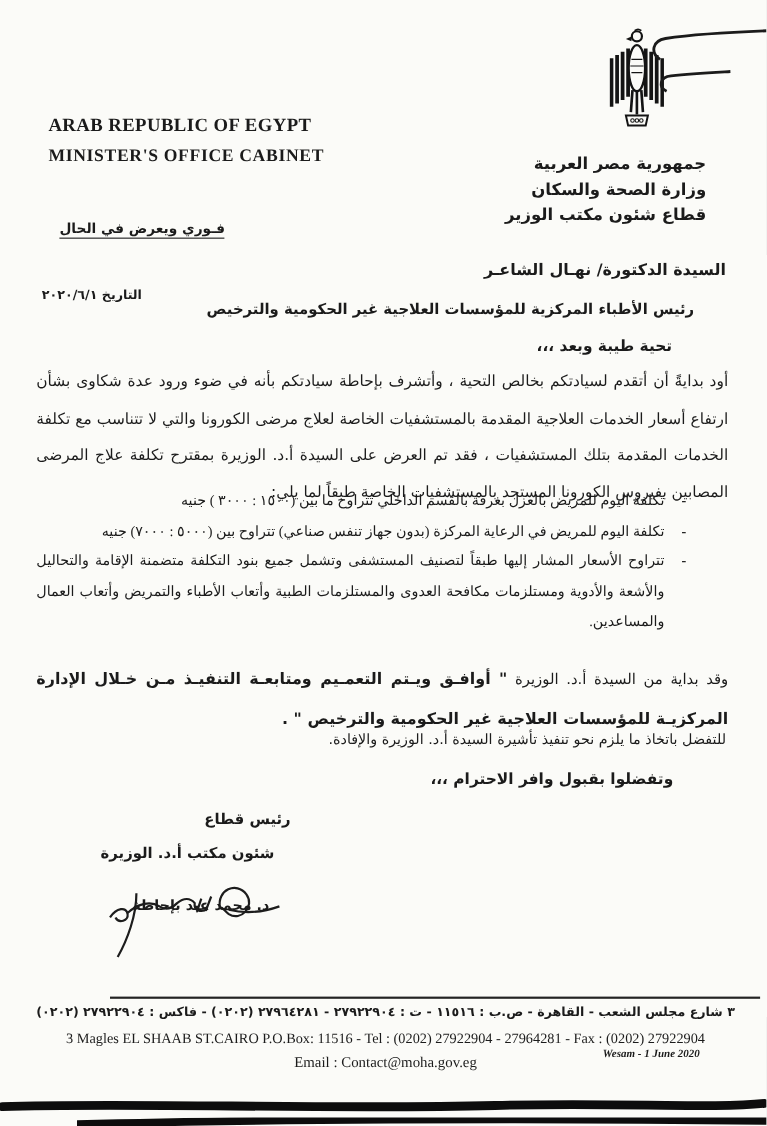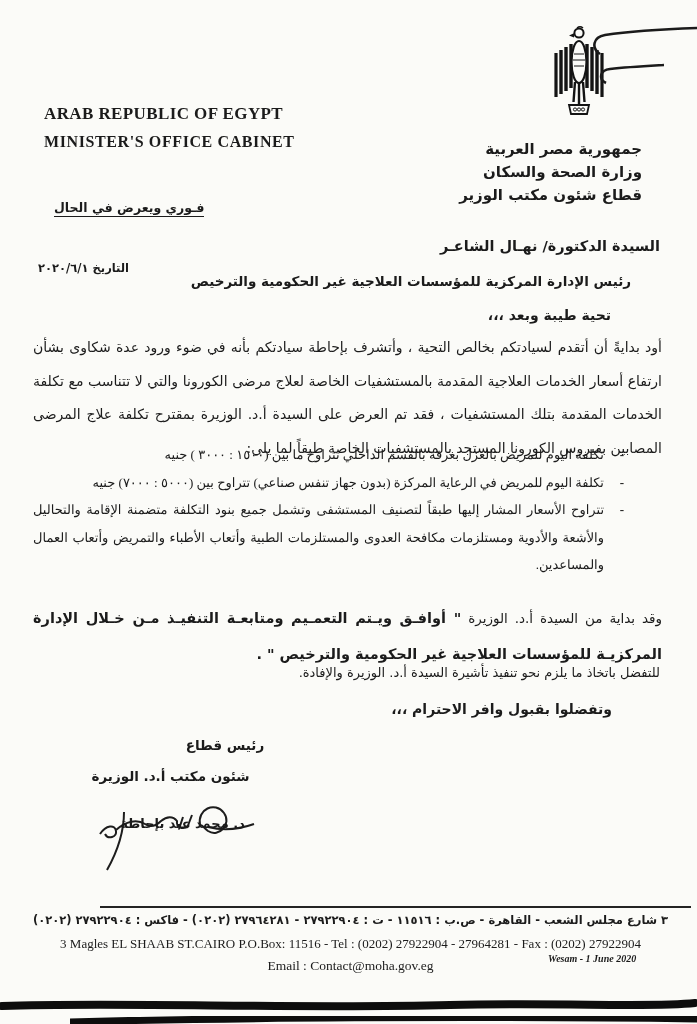--- a/index.html
+++ b/index.html
@@ -114,21 +114,21 @@
   <div class="abs ar-header">
     <div>جمهورية مصر العربية</div>
     <div>وزارة الصحة والسكان</div>
     <div>قطاع شئون مكتب الوزير</div>
   </div>
 
   <div class="abs urgent">فـوري ويعرض في الحال</div>
   <div class="abs date-line">التاريخ ٢٠٢٠/٦/١</div>
 
   <div class="abs rcp-name">السيدة الدكتورة/ نهـال الشاعـر</div>
-  <div class="abs rcp-title">رئيس الإدارة المركزية للمؤسسات العلاجية غير الحكومية والترخيص</div>
+  <div class="abs rcp-title">رئيس الأطباء المركزية للمؤسسات العلاجية غير الحكومية والترخيص</div>
   <div class="abs greeting">تحية طيبة وبعد ،،،</div>
 
   <div class="abs intro">أود بدايةً أن أتقدم لسيادتكم بخالص التحية ، وأتشرف بإحاطة سيادتكم بأنه في ضوء ورود عدة شكاوى بشأن ارتفاع أسعار الخدمات العلاجية المقدمة بالمستشفيات الخاصة لعلاج مرضى الكورونا والتي لا تتناسب مع تكلفة الخدمات المقدمة بتلك المستشفيات ، فقد تم العرض على السيدة أ.د. الوزيرة بمقترح تكلفة علاج المرضى المصابين بفيروس الكورونا المستجد بالمستشفيات الخاصة طبقاً لما يلي:</div>
 
   <ul class="abs bullets">
     <li>تكلفة اليوم للمريض بالعزل بغرفة بالقسم الداخلي تتراوح ما بين (١٥٠٠ : ٣٠٠٠ ) جنيه</li>
     <li>تكلفة اليوم للمريض في الرعاية المركزة (بدون جهاز تنفس صناعي) تتراوح بين (٥٠٠٠ : ٧٠٠٠) جنيه</li>
     <li>تتراوح الأسعار المشار إليها طبقاً لتصنيف المستشفى وتشمل جميع بنود التكلفة متضمنة الإقامة والتحاليل والأشعة والأدوية ومستلزمات مكافحة العدوى والمستلزمات الطبية وأتعاب الأطباء والتمريض وأتعاب العمال والمساعدين.</li>
   </ul>
 

